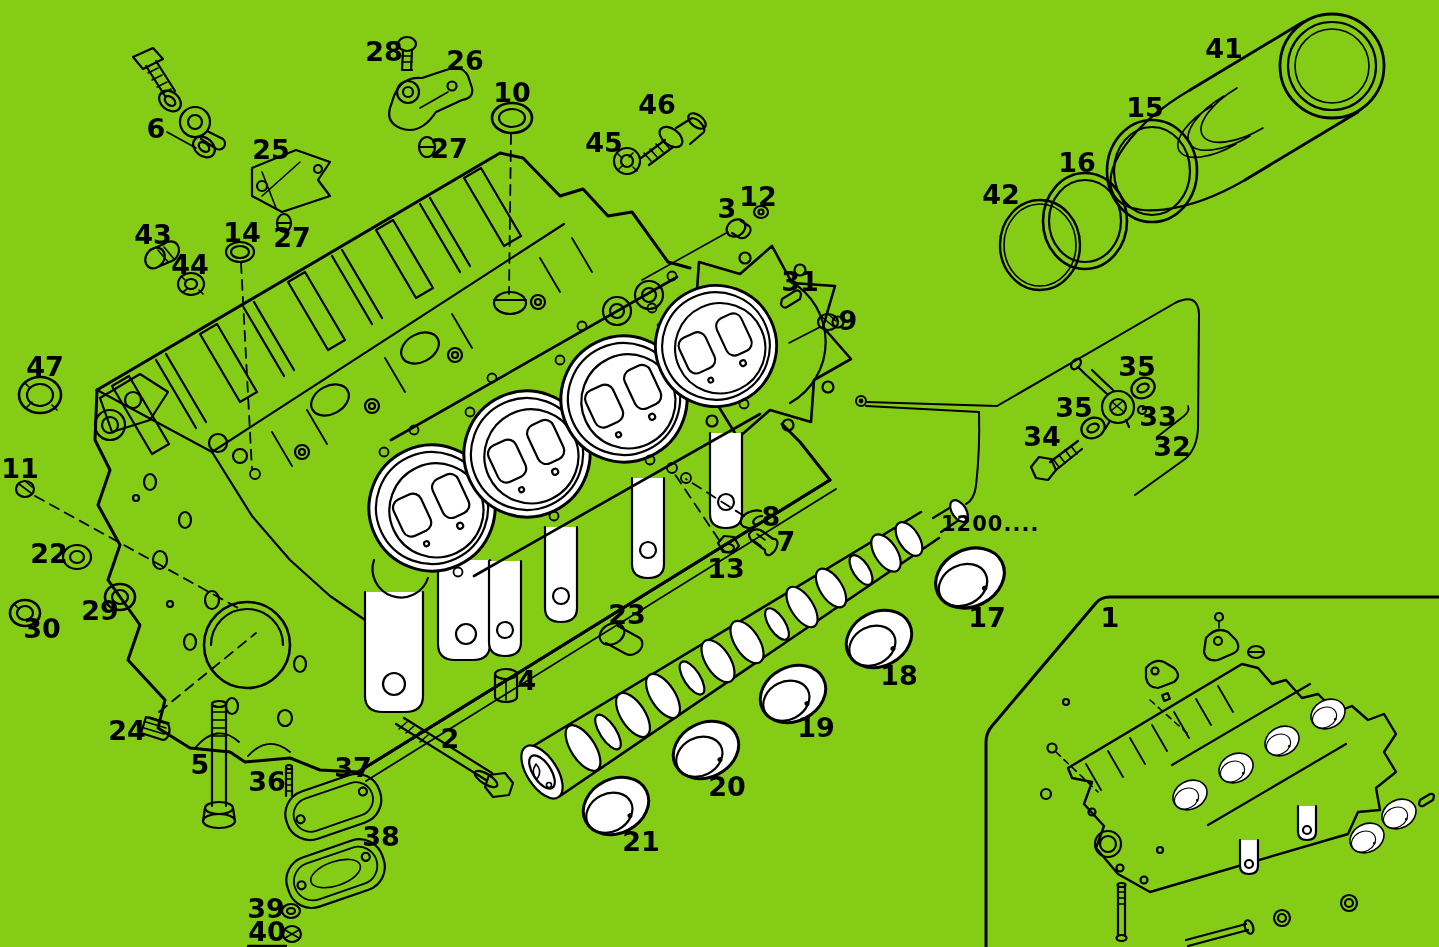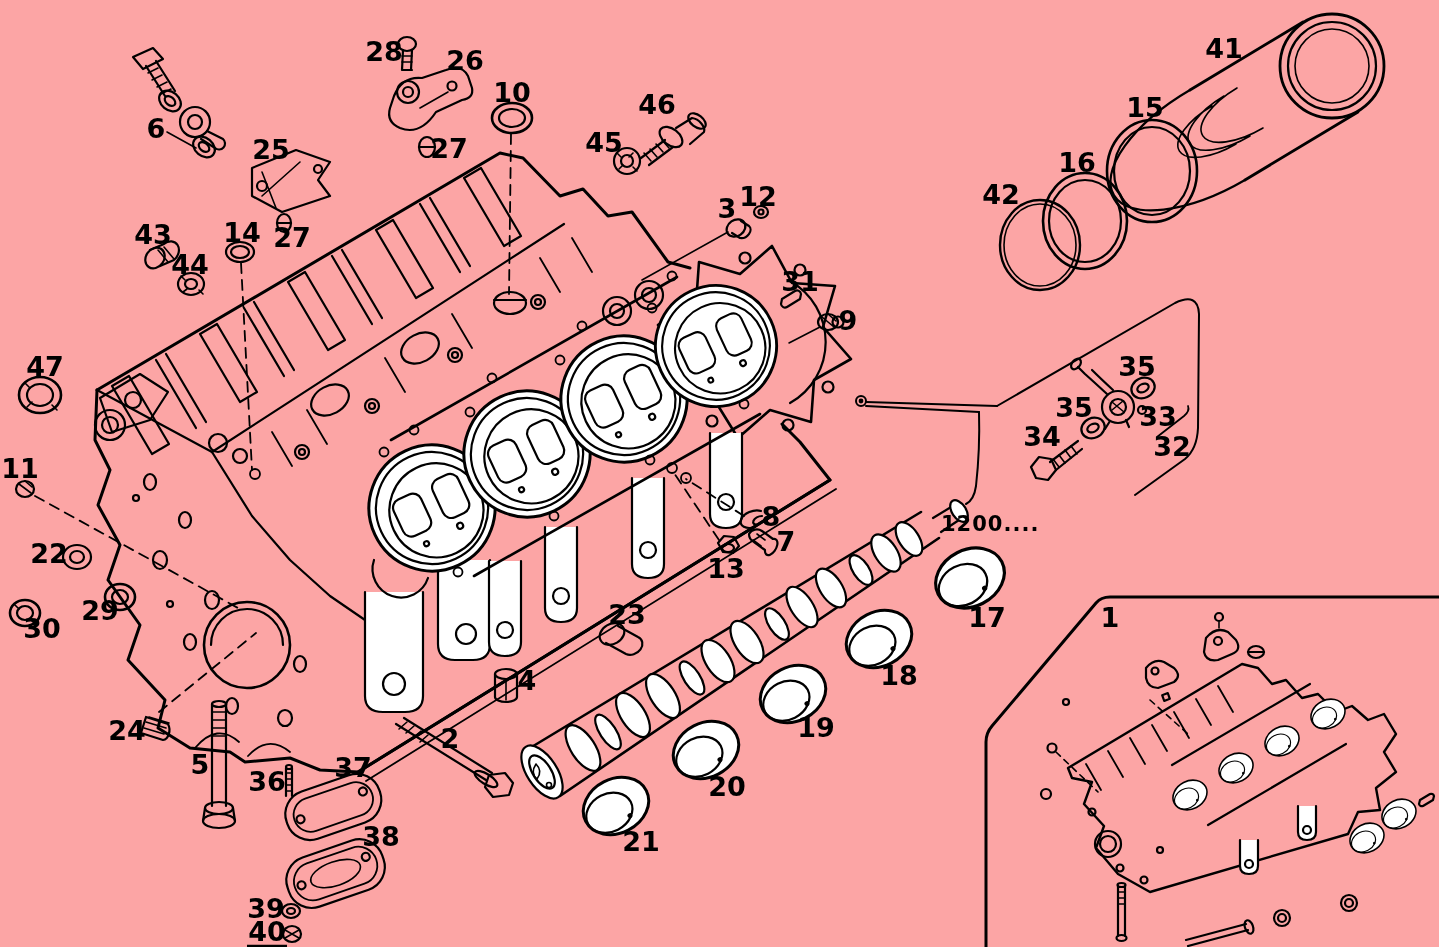--- a/index.html
+++ b/index.html
@@ -1,17 +1,17 @@
 <!DOCTYPE html>
 <html><head>
 <meta charset="utf-8">
 <title>Diagram</title>
 <style>
   html,body{margin:0;padding:0;background:#fff;}
-  .stage{position:relative;width:1439px;height:947px;background:#fca5a5;overflow:hidden;}
+  .stage{position:relative;width:1439px;height:947px;background:#84cc16;overflow:hidden;}
   svg{display:block;}
   .part-label{font-family:"DejaVu Sans","Liberation Sans",sans-serif;font-weight:bold;font-size:27px;fill:#000;}
   .part-label.small{font-size:21px;letter-spacing:1px;}
 </style>
 </head>
 <body>
 
 <div class="stage">
 <svg id="diagram-svg" width="1439" height="947" viewBox="0 0 1439 947">
 

